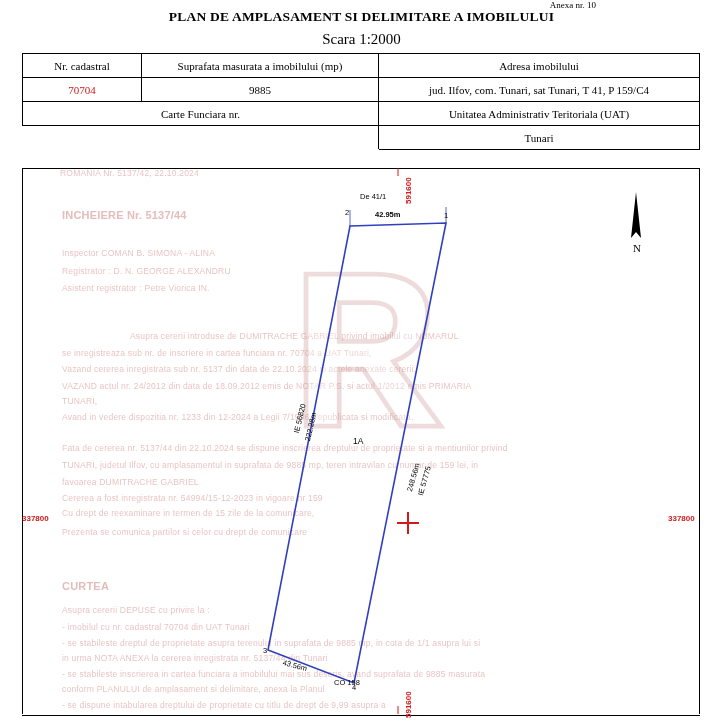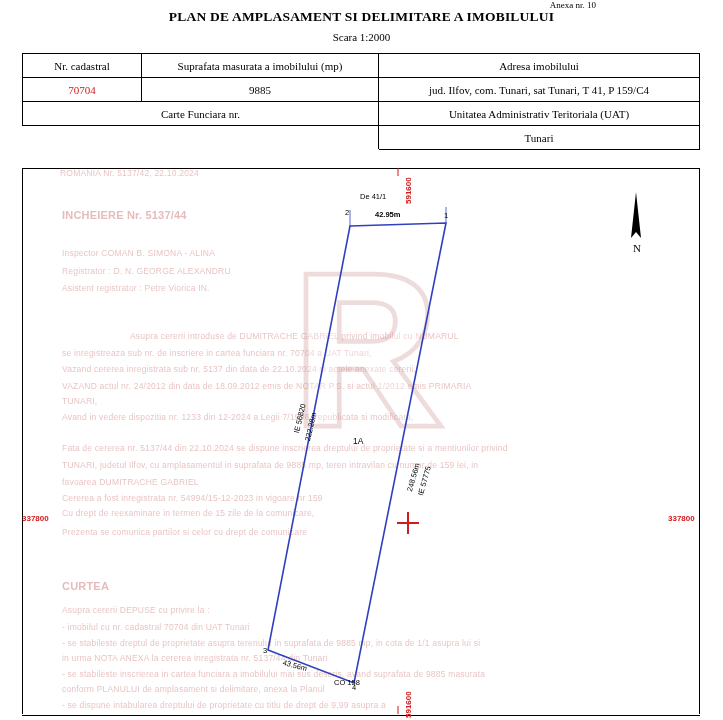--- a/index.html
+++ b/index.html
@@ -37,21 +37,21 @@
     font-size: 13.5px;
     font-weight: bold;
     letter-spacing: 0.2px;
   }
   .doc-scale {
     position: absolute;
     top: 31px;
     left: 0;
     width: 723px;
     text-align: center;
-    font-size: 11px;
+    font-size: 15px;
   }
   
   .info-table {
     position: absolute;
     top: 53px;
     left: 22px;
     width: 678px;
     border-collapse: collapse;
     font-size: 11px;
     padding-left: 19px;

